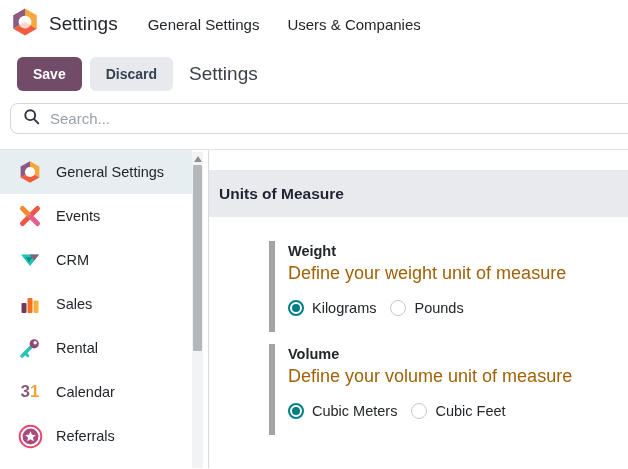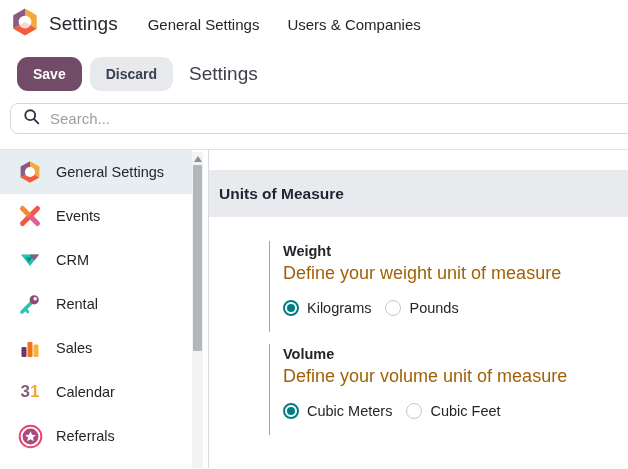--- a/index.html
+++ b/index.html
@@ -9,21 +9,21 @@
   
   .navbar { height:48px; display:flex; align-items:center; padding:0 10px; background:#fff; }
   .nav-logo { width:30px; height:30px; display:flex; align-items:center; justify-content:center; cursor:pointer; }
   .app-title { font-size:19px; font-weight:500; margin-left:9px; margin-right:30px; color:#23262b; }
   .nav-menu { display:flex; gap:28px; }
   .nav-menu-item { font-size:15px; color:#23262b; cursor:pointer; }
 
   
   .control-panel { height:52px; display:flex; align-items:center; padding:0 10px; background:#fff; }
   .btn { height:34px; padding:0 16px; font-size:14px; font-weight:700; border:none;
-         border-radius:11px; cursor:pointer; font-family:inherit; }
+         border-radius:6px; cursor:pointer; font-family:inherit; }
   .btn-save { background:#714b67; color:#fff; margin-left:7px; }
   .btn-discard { background:#e7e9ec; color:#374151; margin-left:8px;padding-left:16px; }
   .breadcrumb { font-size:19px; color:#3c4048; margin-left:16px; }
 
   
   .search-row { height:50px; position:relative; border-bottom:1px solid #dee2e6; background:#fff; }
   .search-box { position:absolute; left:10px; right:-8px; top:3px; height:31px;
     border:1px solid #d4d7da; border-radius:8px; background:#fff;
     display:flex; align-items:center; padding-left:12px; }
   .search-box svg { flex:0 0 auto; }
@@ -53,21 +53,21 @@
 
   
   .content { flex:1; background:#fff; overflow:hidden; }
   .section-band { margin-top:20px; height:47px; background:#e9eaed;
     display:flex; align-items:center; padding-left:10px; }
   .section-title { font-size:15.5px; font-weight:700; color:#1f2430; }
 
   .setting-box { display:flex; margin-top:24px; }
   .setting-box.second { margin-top:12px; }
   .setting-left { width:60px; flex:0 0 60px; }
-  .setting-right { border-left:1px solid #a3a3a3; padding:0 0 16px 13px; }
+  .setting-right { border-left:6px solid #a3a3a3; padding:0 0 16px 13px; }
   .setting-name { font-size:14.5px; font-weight:700; color:#23262b; line-height:21px; }
   .setting-desc { font-size:18px; color:#a16207; line-height:21px; margin-top:1px; }
   .radio-row { display:flex; align-items:center; margin-top:16px; }
   .radio-opt { display:flex; align-items:center; cursor:pointer; }
   .radio-opt + .radio-opt { margin-left:14px; }
   .radio { width:16px; height:16px; border-radius:50%; background:#fff;
     display:flex; align-items:center; justify-content:center; }
   .radio.on { border:2px solid #017e84; }
   .radio.on .dot { width:8px; height:8px; border-radius:50%; background:#017e84; }
   .radio.off { border:1px solid #c3c8cc; }
@@ -148,38 +148,38 @@
             <path d="M11.5,6.5 L21,6.5 L16.3,12.5 Z" fill="#8e5c7f"></path>
             <path d="M8,9.5 L14.5,9 L11,14.5 Z" fill="#0a8f84"></path>
           </svg>
         </span>
         <span class="sb-label">CRM</span>
       </div>
 
       <div class="sb-item">
         <span class="sb-icon">
           <svg width="24" height="24" viewBox="0 0 24 24">
+            <rect x="3.5" y="11" width="5" height="10" rx="1" fill="#6d3a5e"></rect>
+            <rect x="9.5" y="6" width="5" height="15" rx="1" fill="#f2701e"></rect>
+            <rect x="15.5" y="8.5" width="5" height="12.5" rx="1" fill="#f9b13c"></rect>
+          </svg>
+        </span>
+        <span class="sb-label">Sales</span>
+      </div>
+
+      <div class="sb-item">
+        <span class="sb-icon">
+          <svg width="24" height="24" viewBox="0 0 24 24">
             <line x1="14" y1="10" x2="4" y2="20" stroke="#2cc2b5" stroke-width="3.6" stroke-linecap="round"></line>
             <line x1="7" y1="17" x2="9.8" y2="19.8" stroke="#2cc2b5" stroke-width="3" stroke-linecap="round"></line>
             <circle cx="16.2" cy="7.8" r="4.6" fill="#8e4a75"></circle>
             <circle cx="17.2" cy="6.8" r="1.7" fill="#fff"></circle>
           </svg>
         </span>
         <span class="sb-label">Rental</span>
-      </div>
-
-      <div class="sb-item">
-        <span class="sb-icon">
-          <svg width="24" height="24" viewBox="0 0 24 24">
-            <rect x="3.5" y="11" width="5" height="10" rx="1" fill="#6d3a5e"></rect>
-            <rect x="9.5" y="6" width="5" height="15" rx="1" fill="#f2701e"></rect>
-            <rect x="15.5" y="8.5" width="5" height="12.5" rx="1" fill="#f9b13c"></rect>
-          </svg>
-        </span>
-        <span class="sb-label">Sales</span>
       </div>
 
       <div class="sb-item">
         <span class="sb-icon cal-digits">
             <span class="cal-3">3</span>
             <span class="cal-1">1</span>
           </span>
         <span class="sb-label">Calendar</span>
       </div>
 

